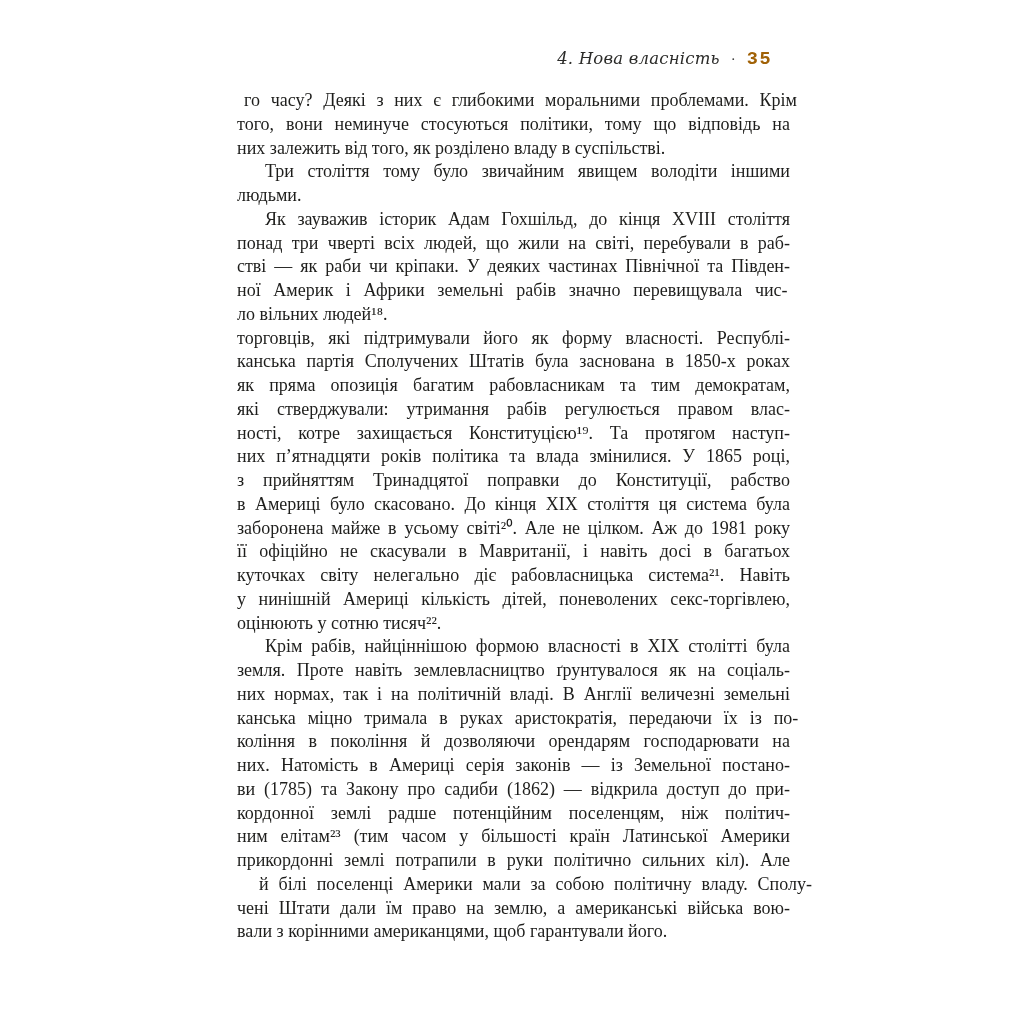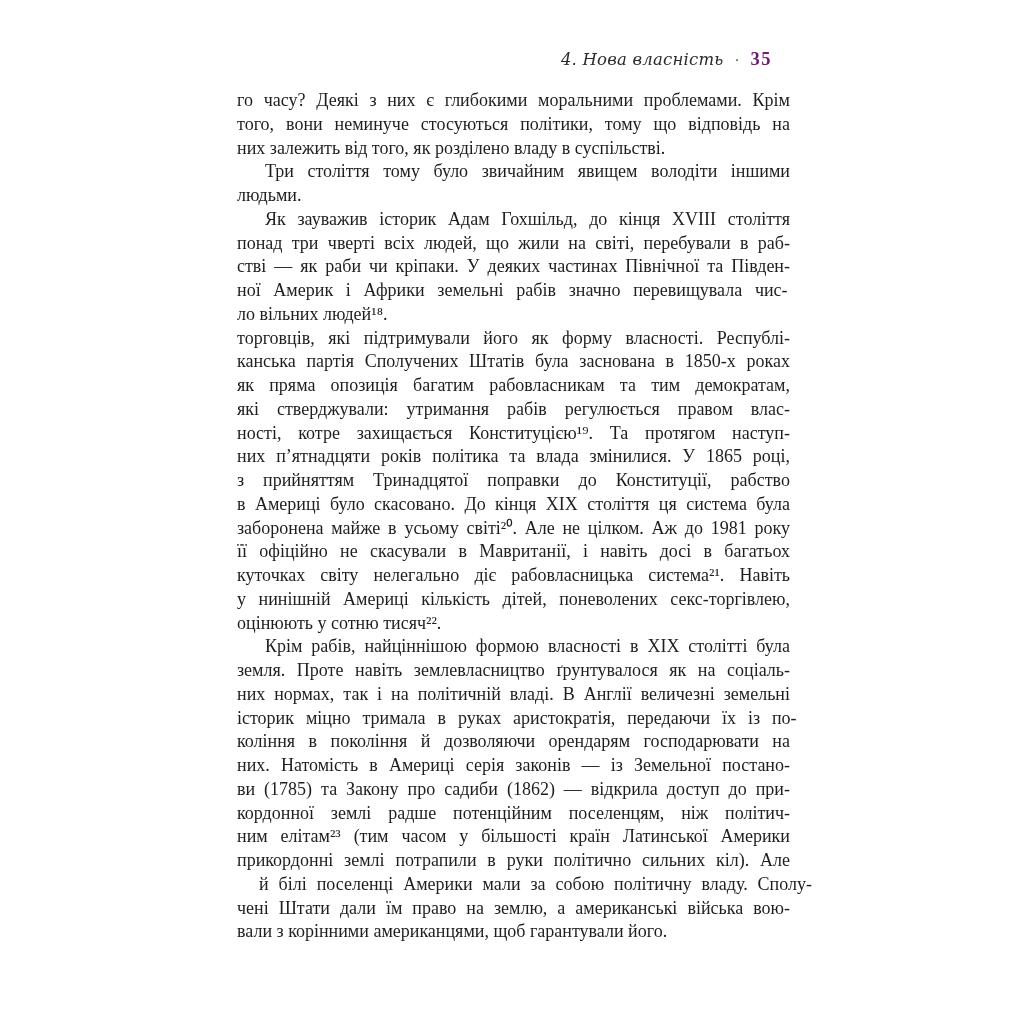--- a/index.html
+++ b/index.html
@@ -28,25 +28,25 @@
     font-style: italic;
     font-size: 16.5px;
     letter-spacing: 0.2px;
   }
   .sep {
     font-family: "Liberation Serif", serif;
     font-size: 15px;
     color: #3a3a38;
   }
   .pagenum {
-    font-family: Liberation Serif, serif;
+    font-family: Liberation Mono, monospace;
     font-weight: bold;
     font-size: 18.5px;
     letter-spacing: 1.5px;
-    color: #701a75;
+    color: #a16207;
   }
   .textblock {
     position: absolute;
     left: 237px;
     top: 89px;
     width: 553px;
     font-family: "Liberation Serif", serif;
     font-size: 18px;
     line-height: 23.75px;
     color: #1e1e1c;
@@ -63,21 +63,21 @@
 <body>
 
 <div class="page">
   <div class="header">
     <span class="chapter">4. Нова власність</span>
     <span class="sep">·</span>
     <span class="pagenum">35</span>
   </div>
   <div class="textblock" id="textblock">
       <div class="para">
-        <div class="ln"><span style="word-spacing: 6.22222px;">го часу? Деякі з них є глибокими моральними проблемами. Крім</span></div>
+        <div class="ln"><span style="word-spacing: 6.22222px; margin-left: 7px;">го часу? Деякі з них є глибокими моральними проблемами. Крім</span></div>
         <div class="ln"><span style="word-spacing: 7.43945px;">того, вони неминуче стосуються політики, тому що відповідь на</span></div>
         <div class="ln"><span>них залежить від того, як розділено владу в суспільстві.</span></div>
       </div>
       <div class="para">
         <div class="ln indent"><span style="word-spacing: 9.0625px;">Три століття тому було звичайним явищем володіти іншими</span></div>
         <div class="ln"><span>людьми.</span></div>
       </div>
       <div class="para">
         <div class="ln indent"><span style="word-spacing: 7.25586px;">Як зауважив історик Адам Гохшільд, до кінця XVIII століття</span></div>
         <div class="ln"><span style="word-spacing: 4.84943px;">понад три чверті всіх людей, що жили на світі, перебували в раб-</span></div>
@@ -97,21 +97,21 @@
         <div class="ln"><span style="word-spacing: 3.26705px;">заборонена майже в усьому світі²⁰. Але не цілком. Аж до 1981 року</span></div>
         <div class="ln"><span style="word-spacing: 7.77656px;">її офіційно не скасували в Мавританії, і навіть досі в багатьох</span></div>
         <div class="ln"><span style="word-spacing: 10.5599px; text-align: center;">куточках світу нелегально діє рабовласницька система²¹. Навіть</span></div>
         <div class="ln"><span style="word-spacing: 8.02083px;">у нинішній Америці кількість дітей, поневолених секс-торгівлею,</span></div>
         <div class="ln"><span>оцінюють у сотню тисяч²².</span></div>
       </div>
       <div class="para">
         <div class="ln indent"><span style="word-spacing: 4.41992px;">Крім рабів, найціннішою формою власності в XIX столітті була</span></div>
         <div class="ln"><span style="word-spacing: 7.07812px;">земля. Проте навіть землевласництво ґрунтувалося як на соціаль-</span></div>
         <div class="ln"><span style="word-spacing: 4.46719px;">них нормах, так і на політичній владі. В Англії величезні земельні</span></div>
-        <div class="ln"><span style="word-spacing: 7.41667px;">історик міцно тримала в руках аристократія, передаючи їх із по-</span></div>
+        <div class="ln"><span style="word-spacing: 7.41667px;">канська міцно тримала в руках аристократія, передаючи їх із по-</span></div>
         <div class="ln"><span style="word-spacing: 8.99107px;">коління в покоління й дозволяючи орендарям господарювати на</span></div>
         <div class="ln"><span style="word-spacing: 6.63194px;">них. Натомість в Америці серія законів — із Земельної постано-</span></div>
         <div class="ln"><span style="word-spacing: 4.46733px;">ви (1785) та Закону про садиби (1862) — відкрила доступ до при-</span></div>
         <div class="ln"><span style="word-spacing: 12.3359px;">кордонної землі радше потенційним поселенцям, ніж політич-</span></div>
         <div class="ln"><span style="word-spacing: 8.37109px;">ним елітам²³ (тим часом у більшості країн Латинської Америки</span></div>
         <div class="ln"><span style="word-spacing: 6.33008px;">прикордонні землі потрапили в руки політично сильних кіл). Але</span></div>
         <div class="ln"><span style="word-spacing: 5.44965px; margin-left: 22px;">й білі поселенці Америки мали за собою політичну владу. Сполу-</span></div>
         <div class="ln"><span style="word-spacing: 5.50625px;">чені Штати дали їм право на землю, а американські війська вою-</span></div>
         <div class="ln"><span>вали з корінними американцями, щоб гарантували його.</span></div>
       </div>

